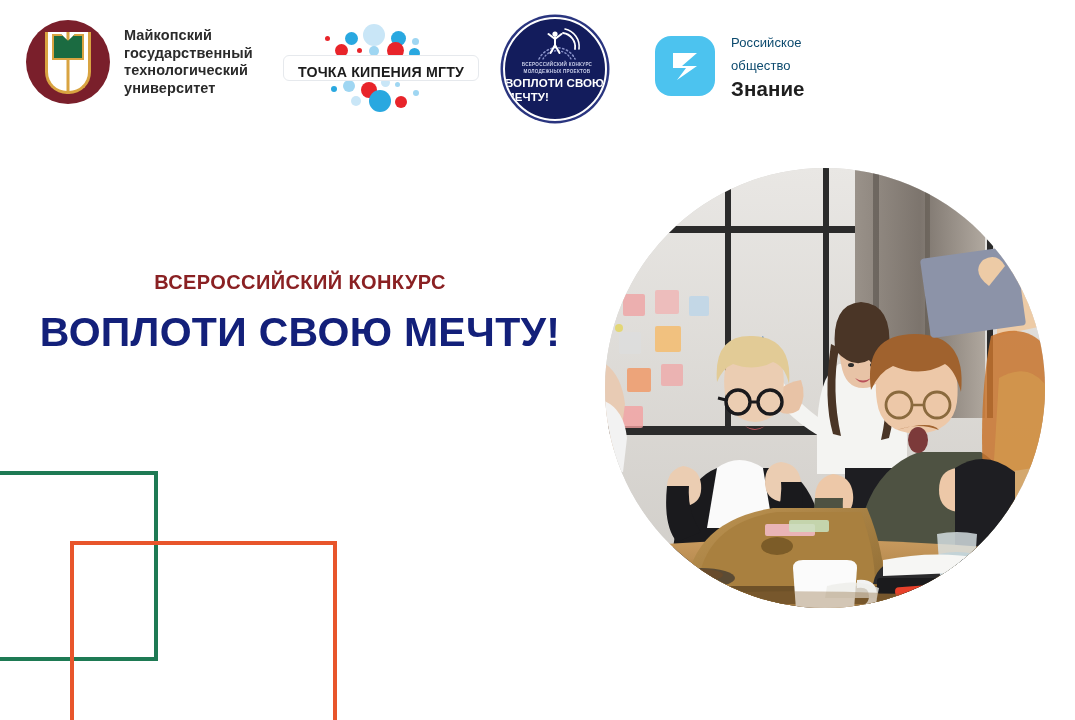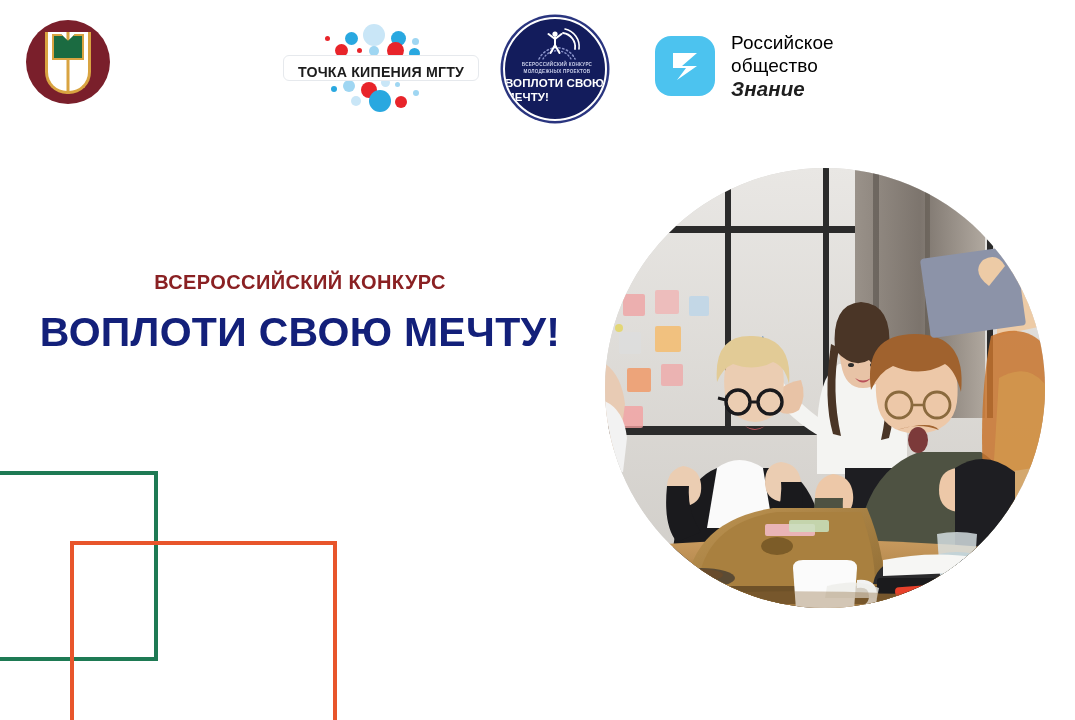--- a/index.html
+++ b/index.html
@@ -150,26 +150,26 @@
     position: relative;
     flex: 0 0 auto;
   }
   .znanie-z {
     position: absolute;
     left: 11px; top: 11px;
     width: 38px; height: 38px;
   }
   .znanie-text { line-height: 23px; }
   .znanie-l1, .znanie-l2 {
-    font-size: 19px; font-weight: 400; color: #000000;
+    font-size: 13px; font-weight: 400; color: #0c4a6e;
     letter-spacing: 0.1px; display: block;
   }
   .znanie-l3 {
     font-size: 20.5px; font-weight: 700; color: #1E1E1E;
-    letter-spacing: 0.1px; display: block; font-style: italic;
+    letter-spacing: 0.1px; display: block;
   }
 
   
   .title-block {
     position: absolute;
     left: 0; top: 262px;
     width: 600px;
     text-align: center;
   }
   .title-red {
@@ -209,20 +209,24 @@
   <div class="deco-green"></div>
   <div class="deco-orange"></div>
 
   <div class="logo-bar">
 
     <div class="logo logo-mgtu">
       <div class="mgtu-mark">
         <div class="mgtu-shield"></div>
         <div class="mgtu-book"></div>
       </div>
+      <div class="mgtu-text">Майкопский
+государственный
+технологический
+университет</div>
     </div>
 
     <div class="logo logo-tk">
       <div class="tk-wrap">
         <span class="tk-dot" style="left:62px;top:14px;width:13px;height:13px;background:#29A8E0;"></span>
         <span class="tk-dot" style="left:80px;top:6px;width:22px;height:22px;background:#C9E6F7;"></span>
         <span class="tk-dot" style="left:108px;top:13px;width:15px;height:15px;background:#29A8E0;"></span>
         <span class="tk-dot" style="left:129px;top:20px;width:7px;height:7px;background:#9FD6F2;"></span>
         <span class="tk-dot" style="left:52px;top:26px;width:13px;height:13px;background:#E8242A;"></span>
         <span class="tk-dot" style="left:74px;top:30px;width:5px;height:5px;background:#E8242A;"></span>

